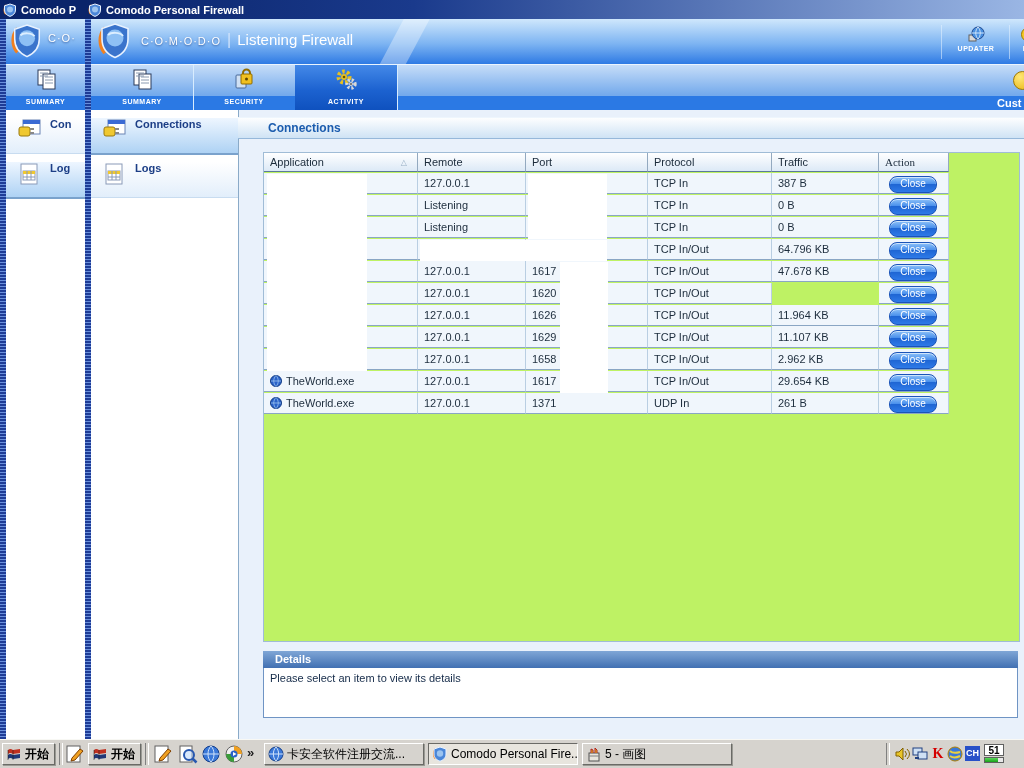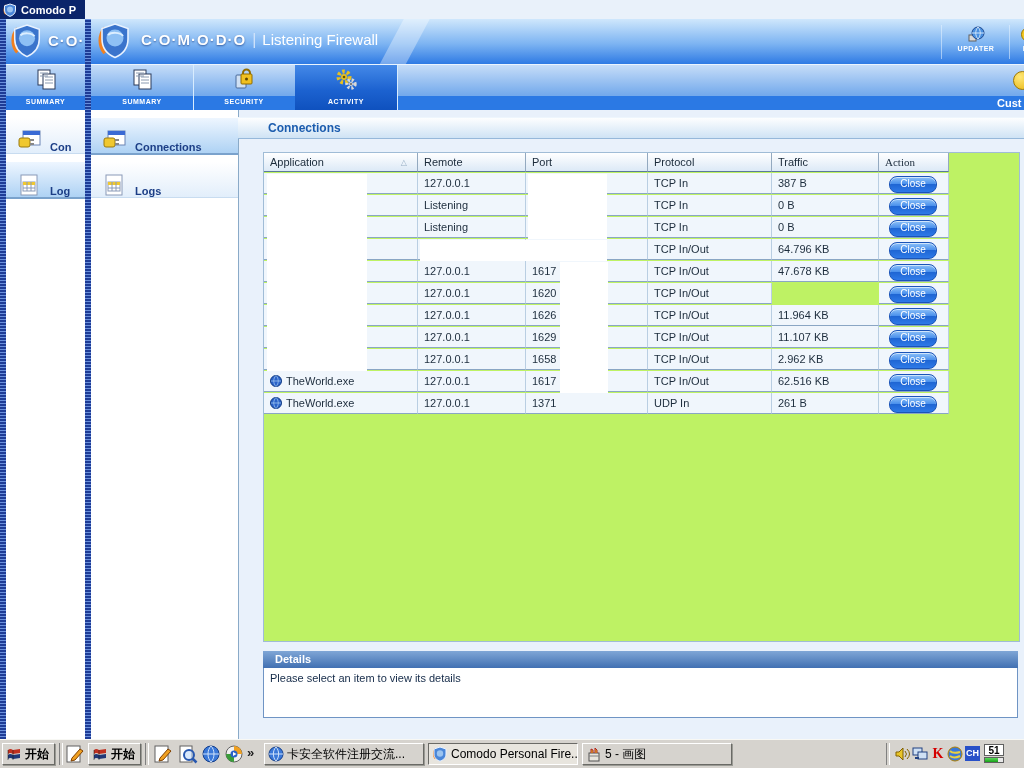--- a/index.html
+++ b/index.html
@@ -16,21 +16,21 @@
   .ticon{width:14px;height:14px;margin:0 4px 0 3px;flex:0 0 auto;}
   
   .ridge{top:0;width:6px;height:720px;
     background:repeating-linear-gradient(180deg,#6a90dc 0 1px,#1e3c96 1px 3px);
     border-right:1px solid #0a246a;}
   #win-back{left:0;top:19px;width:85px;height:720px;background:#fff;
     border-right:2px solid #3a56a8;overflow:hidden;}
   #win-front{left:85px;top:19px;width:939px;height:720px;background:#fff;overflow:hidden;}
   .hdrband{left:6px;top:0;right:0;height:45px;
     background:linear-gradient(#cfe7fc,#7db4f2 55%,#2e7ae4);overflow:hidden;}
-  .brand{font-size:15px;font-weight:bold;color:#fff;letter-spacing:1px;
+  .brand{font-size:11px;font-weight:normal;color:#fff;letter-spacing:1px;
     text-shadow:0 1px 2px rgba(10,40,110,.6);}
   .product{font-size:15px;color:#fff;font-weight:normal;}
   .brandbar{color:#cfe2fa;font-weight:normal;padding:0 6px;}
   .diag{top:-6px;width:26px;height:60px;background:rgba(255,255,255,.35);
     transform:skewX(-28deg);}
   .hbtn{width:62px;height:41px;top:2px;text-align:center;color:#fff;
     font-size:7px;font-weight:bold;letter-spacing:.5px;cursor:pointer;}
   .hbtn .hico{display:block;margin:5px auto 2px auto;width:17px;height:17px;}
   .hsep{top:6px;width:1px;height:34px;background:rgba(230,242,255,.55);}
   
@@ -43,21 +43,21 @@
     color:#fff;font-size:7px;font-weight:bold;letter-spacing:.5px;}
   .tab.selected{background:linear-gradient(#4489e8,#1c62d0 55%,#0e50bd);}
   .custlbl{right:0;top:31px;width:27px;height:15px;overflow:hidden;color:#fff;
     font-size:11px;font-weight:bold;line-height:15px;}
   .ball{width:17px;height:17px;border-radius:50%;border:1px solid #a07800;
     background:radial-gradient(circle at 35% 30%,#ffe878,#e8b410);}
   
   .content{left:6px;top:91px;right:0;bottom:0;background:#e9f1fb;}
   .sidebar{left:6px;top:91px;width:147px;bottom:0;background:#fff;
     border-right:1px solid #8aaac8;}
-  .sideitem{left:0;right:0;height:35px;cursor:pointer;display:flex;align-items:flex-end;
+  .sideitem{left:0;right:0;height:35px;cursor:pointer;display:flex;align-items:flex-start;
     font-size:11px;font-weight:bold;color:#1c3e86;
     background:linear-gradient(#ffffff,#e2eefb);border-bottom:1px solid #c8dcf0;}
   .sideitem.selected{background:linear-gradient(#eef6ff,#aed2f4);
     border-bottom:2px solid #7aa2cc;}
   .sideitem .sico{width:26px;height:24px;margin:0 8px 0 10px;flex:0 0 auto;}
   .connband{left:153px;top:98px;right:0;height:20px;
     background:linear-gradient(#fdfeff,#cfe3f5);
     border-top:1px solid #eef6fd;border-bottom:1px solid #96b8da;
     font-size:12px;font-weight:bold;color:#1b5cae;line-height:20px;}
   .connband span{padding-left:30px;}
@@ -122,20 +122,30 @@
 
   <div class="titlebar abs" id="tb-back">
     <span class="ticon">
       <svg viewBox="0 0 14 14" width="14" height="14">
           <path d="M3 2 C1 5 1 9 3 11" fill="none" stroke="#f08020" stroke-width="2"></path>
           <path d="M7 1 L12.5 2.8 V7 C12.5 10.4 10 12.4 7 13.4 C4 12.4 1.5 10.4 1.5 7 V2.8 Z" fill="#4a86d8" stroke="#eaf2ff" stroke-width="1"></path>
           <circle cx="7" cy="6.5" r="3" fill="#9cc4f0"></circle>
         </svg>
     </span>
     <span>Comodo P</span>
+  </div>
+  <div class="titlebar abs" id="tb-front">
+    <span class="ticon">
+      <svg viewBox="0 0 14 14" width="14" height="14">
+          <path d="M3 2 C1 5 1 9 3 11" fill="none" stroke="#f08020" stroke-width="2"></path>
+          <path d="M7 1 L12.5 2.8 V7 C12.5 10.4 10 12.4 7 13.4 C4 12.4 1.5 10.4 1.5 7 V2.8 Z" fill="#4a86d8" stroke="#eaf2ff" stroke-width="1"></path>
+          <circle cx="7" cy="6.5" r="3" fill="#9cc4f0"></circle>
+        </svg>
+    </span>
+    <span>Comodo Personal Firewall</span>
   </div>
 
   <div class="abs" id="win-back">
     <div class="abs ridge" style="left:0;"></div>
     <div class="abs hdrband">
       <span class="abs" style="left:4px;top:4px;width:34px;height:36px;">
         <svg viewBox="0 0 36 38" width="34" height="36">
             <path d="M8 6 C2 13 2 24 8 31" fill="none" stroke="#f08020" stroke-width="4"></path>
             <path d="M18 2 L31 6.5 V17 C31 26.5 25 32.5 18 35.5 C11 32.5 5 26.5 5 17 V6.5 Z" fill="#3a74cc" stroke="#e8f2ff" stroke-width="1.6"></path>
             <circle cx="18" cy="16" r="8.5" fill="#8ec0f4"></circle>
@@ -350,21 +360,21 @@
           <div class="rcell" style="left: 384px; top: 196px; width: 124px;">TCP In/Out</div>
           <div class="rcell" style="left: 508px; top: 196px; width: 107px;">2.962 KB</div>
           <div class="rcell" style="left: 615px; top: 196px; width: 70px;"><span class="closebtn">Close</span></div>
           <div class="rcell" style="left: 0px; top: 218px; width: 154px;"><span class="wico"><svg viewBox="0 0 12 12" width="12" height="12">
                 <circle cx="6" cy="6" r="5.5" fill="#2a62c8" stroke="#123c86"></circle>
                 <path d="M1 6h10M6 .5c-3 3-3 8 0 11M6 .5c3 3 3 8 0 11" fill="none" stroke="#9cc4f0" stroke-width=".8"></path>
               </svg></span>TheWorld.exe</div>
           <div class="rcell" style="left: 154px; top: 218px; width: 108px;">127.0.0.1</div>
           <div class="rcell" style="left: 262px; top: 218px; width: 122px;">1617</div>
           <div class="rcell" style="left: 384px; top: 218px; width: 124px;">TCP In/Out</div>
-          <div class="rcell" style="left: 508px; top: 218px; width: 107px;">62.516 KB</div>
+          <div class="rcell" style="left: 508px; top: 218px; width: 107px;">29.654 KB</div>
           <div class="rcell" style="left: 615px; top: 218px; width: 70px;"><span class="closebtn">Close</span></div>
           <div class="rcell" style="left: 0px; top: 240px; width: 154px;"><span class="wico"><svg viewBox="0 0 12 12" width="12" height="12">
                 <circle cx="6" cy="6" r="5.5" fill="#2a62c8" stroke="#123c86"></circle>
                 <path d="M1 6h10M6 .5c-3 3-3 8 0 11M6 .5c3 3 3 8 0 11" fill="none" stroke="#9cc4f0" stroke-width=".8"></path>
               </svg></span>TheWorld.exe</div>
           <div class="rcell" style="left: 154px; top: 240px; width: 108px;">127.0.0.1</div>
           <div class="rcell" style="left: 262px; top: 240px; width: 122px;">1371</div>
           <div class="rcell" style="left: 384px; top: 240px; width: 124px;">UDP In</div>
           <div class="rcell" style="left: 508px; top: 240px; width: 107px;">261 B</div>
           <div class="rcell" style="left: 615px; top: 240px; width: 70px;"><span class="closebtn">Close</span></div>

